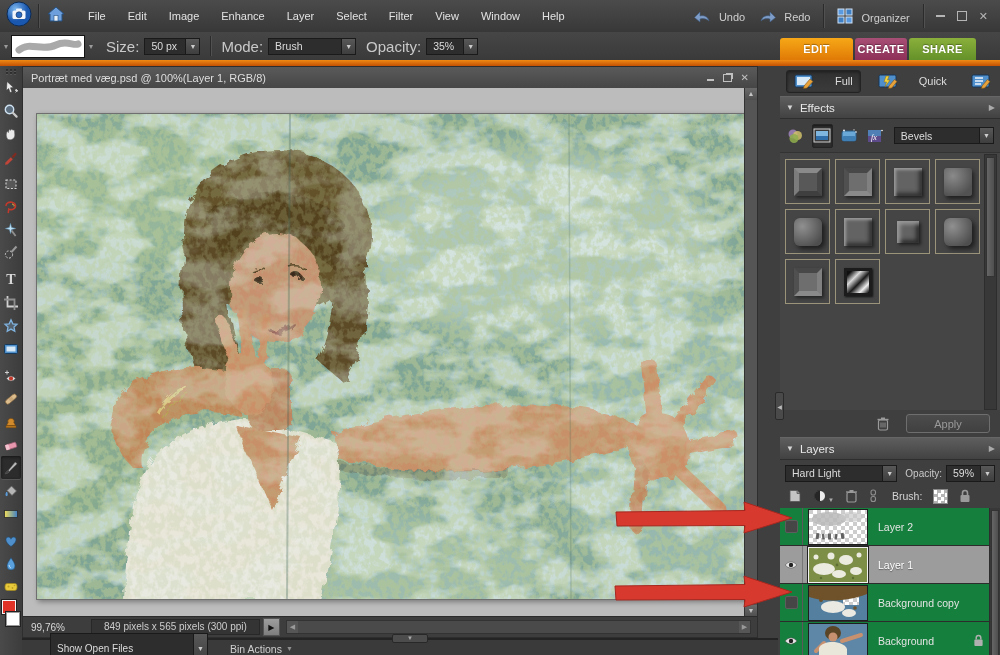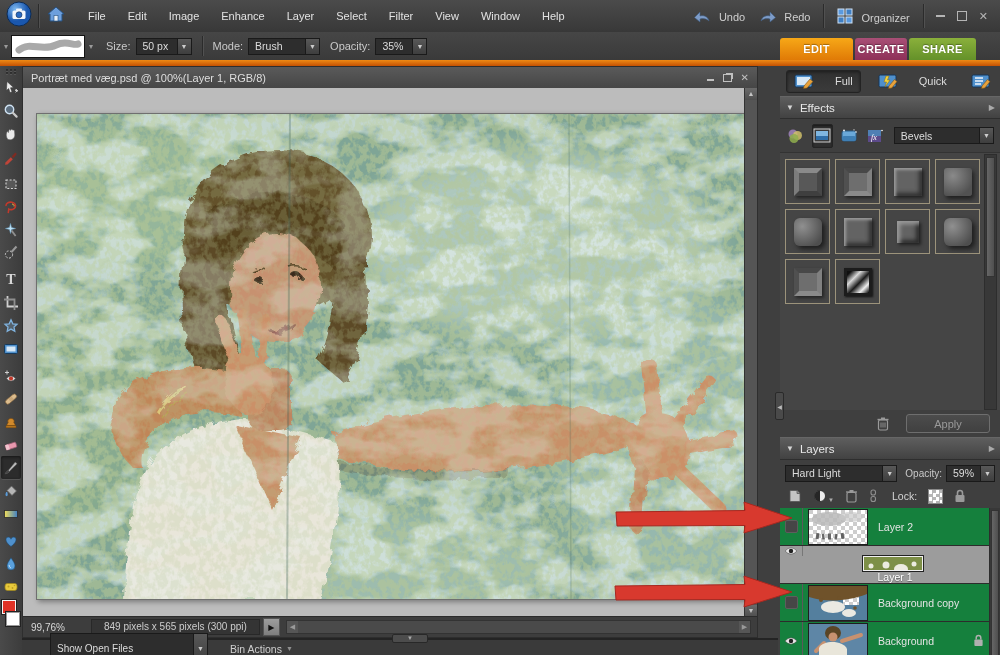--- a/index.html
+++ b/index.html
@@ -21,21 +21,21 @@
   .wc-min{width:9px;height:2px;background:#b5b5b5;}
   .wc-max{width:8px;height:8px;border:1.5px solid #b5b5b5;}
   .wc-close{font-size:11px;line-height:10px;}
 
   
   #optionsbar{top:32px;left:0;width:1000px;height:28px;background:linear-gradient(#464646,#3a3a3a);
               display:flex;align-items:center;}
   #accent-strip{top:60px;left:0;width:1000px;height:6px;background:linear-gradient(#ef8a15,#c45103);}
   .tiny-caret{font-size:8px;color:#9a9a9a;margin:0 3px 0 4px;}
   #brush-preview{width:72px;height:21px;background:#fff;border:1px solid #141414;display:flex;align-items:center;}
-  .opt-label{font-size:11px;color:#c9c9c9;margin:0 5px 0 10px;}
+  .opt-label{font-size:15px;color:#c9c9c9;margin:0 5px 0 10px;}
   .dd{display:inline-flex;align-items:center;background:#2d2d2d;border:1px solid #1a1a1a;
       height:17px;font-size:10.5px;color:#dcdcdc;box-sizing:border-box;}
   .dd .val{padding:0 6px;flex:1;white-space:nowrap;}
   .dd .arr{width:13px;align-self:stretch;background:linear-gradient(#585858,#3e3e3e);
            border-left:1px solid #1a1a1a;display:flex;align-items:center;justify-content:center;
            font-size:7px;color:#ccc;}
   .opt-sep{width:1px;height:20px;background:#2b2b2b;box-shadow:1px 0 0 #515151;margin:0 10px;}
 
   
   #ws-tabs{top:38px;left:780px;height:22px;display:flex;gap:2px;z-index:5;}
@@ -132,21 +132,21 @@
   #layers-ctrl{position:absolute;top:396px;left:0;right:0;height:22px;display:flex;align-items:center;padding:0 5px;box-sizing:border-box;}
   #blend-mode-dd{width:122px;}
   #opacity-label{font-size:10px;color:#c9c9c9;margin:0 4px 0 8px;}
   #opacity-dd{width:50px;}
   #layers-icons{position:absolute;top:420px;left:0;right:0;height:20px;display:flex;align-items:center;gap:11px;padding-left:8px;box-sizing:border-box;}
   #lock-label{font-size:10.5px;color:#d5d5d5;margin-left:4px;}
   .checker-sm{width:13px;height:13px;border:1px solid #8a8a8a;
       background:conic-gradient(#b5b5b5 25%,#fff 0 50%,#b5b5b5 0 75%,#fff 0);background-size:7px 7px;}
   #layers-list{position:absolute;top:442px;left:0;right:0;bottom:0;overflow:hidden;background:#333;}
   .layer-row{height:37px;border-bottom:1px solid #2c2c2c;background:#15803d;display:flex;align-items:center;}
-  .layer-row.selected{background:#9c9c9c;flex-direction:column;}
+  .layer-row.selected{background:#9c9c9c;}
   .eye-cell{width:22px;align-self:stretch;border-right:1px solid #5a5a5a;display:flex;align-items:center;justify-content:center;}
   .eye-empty{width:11px;height:11px;border:1px solid #5d5d5d;border-radius:2px;background:#464646;}
   .layer-row.selected .eye-cell{border-right-color:#777;}
   .layer-thumb{width:58px;height:34px;margin-left:5px;border:1px solid #1e1e1e;background:#888;overflow:hidden;position:relative;}
   .layer-row.selected .layer-thumb{border:1px solid #f2f2f2;outline:1px solid #222;}
   .layer-name{font-size:10.5px;color:#e3e3e3;margin-left:10px;white-space:nowrap;}
   .layer-row.selected .layer-name{color:#fff;text-shadow:0 1px 1px rgba(0,0,0,.4);}
   .layer-lock{margin-left:auto;margin-right:16px;}
   #layers-scroll{position:absolute;top:442px;right:0;width:10px;bottom:0;background:#383838;border-left:1px solid #2d2d2d;}
   #layers-scroll .thumb{position:absolute;top:2px;left:1px;right:1px;height:150px;background:linear-gradient(90deg,#666,#4f4f4f);border:1px solid #333;}
@@ -235,21 +235,21 @@
     </svg>
   </span>
   <span class="tiny-caret">▾</span>
   <span class="opt-label">Size:</span>
   <span class="dd" style="width:56px">
     <span class="val">50 px</span>
     <span class="arr">▼</span>
   </span>
   <span class="opt-sep"></span>
   <span class="opt-label" style="margin-left:0">Mode:</span>
-  <span class="dd" style="width:72px">
+  <span class="dd" style="width:88px">
     <span class="val">Brush</span>
     <span class="arr">▼</span>
   </span>
   <span class="opt-label">Opacity:</span>
   <span class="dd" style="width:52px">
     <span class="val">35%</span>
     <span class="arr">▼</span>
   </span>
 </div>
 <div id="accent-strip" class="abs"></div>
@@ -692,21 +692,21 @@
     </span>
     <svg width="13" height="14" viewBox="0 0 13 14">
       <rect x="2" y="3.5" width="9" height="9.5" rx="1.5" fill="none" stroke="#9a9a9a" stroke-width="1.2"></rect>
       <line x1="1" y1="3" x2="12" y2="3" stroke="#9a9a9a" stroke-width="1.3"></line>
       <rect x="4.5" y="1" width="4" height="2" fill="#9a9a9a"></rect>
     </svg>
     <svg width="8" height="14" viewBox="0 0 8 14">
       <rect x="2" y="1" width="4.5" height="5" rx="2" fill="none" stroke="#8f8f8f" stroke-width="1.1"></rect>
       <rect x="2" y="7.5" width="4.5" height="5" rx="2" fill="none" stroke="#8f8f8f" stroke-width="1.1"></rect>
     </svg>
-    <span id="lock-label">Lock:</span>
+    <span id="lock-label">Brush:</span>
     <span class="checker-sm"></span>
     <svg width="12" height="14" viewBox="0 0 12 14">
       <rect x="1.5" y="6" width="9" height="7" rx="1" fill="#9a9a9a"></rect>
       <path d="M3.5 6 V4 a2.5 2.5 0 0 1 5 0 V6" fill="none" stroke="#9a9a9a" stroke-width="1.6"></path>
     </svg>
   </div>
 
   <div id="layers-list">
 
     <div class="layer-row">

